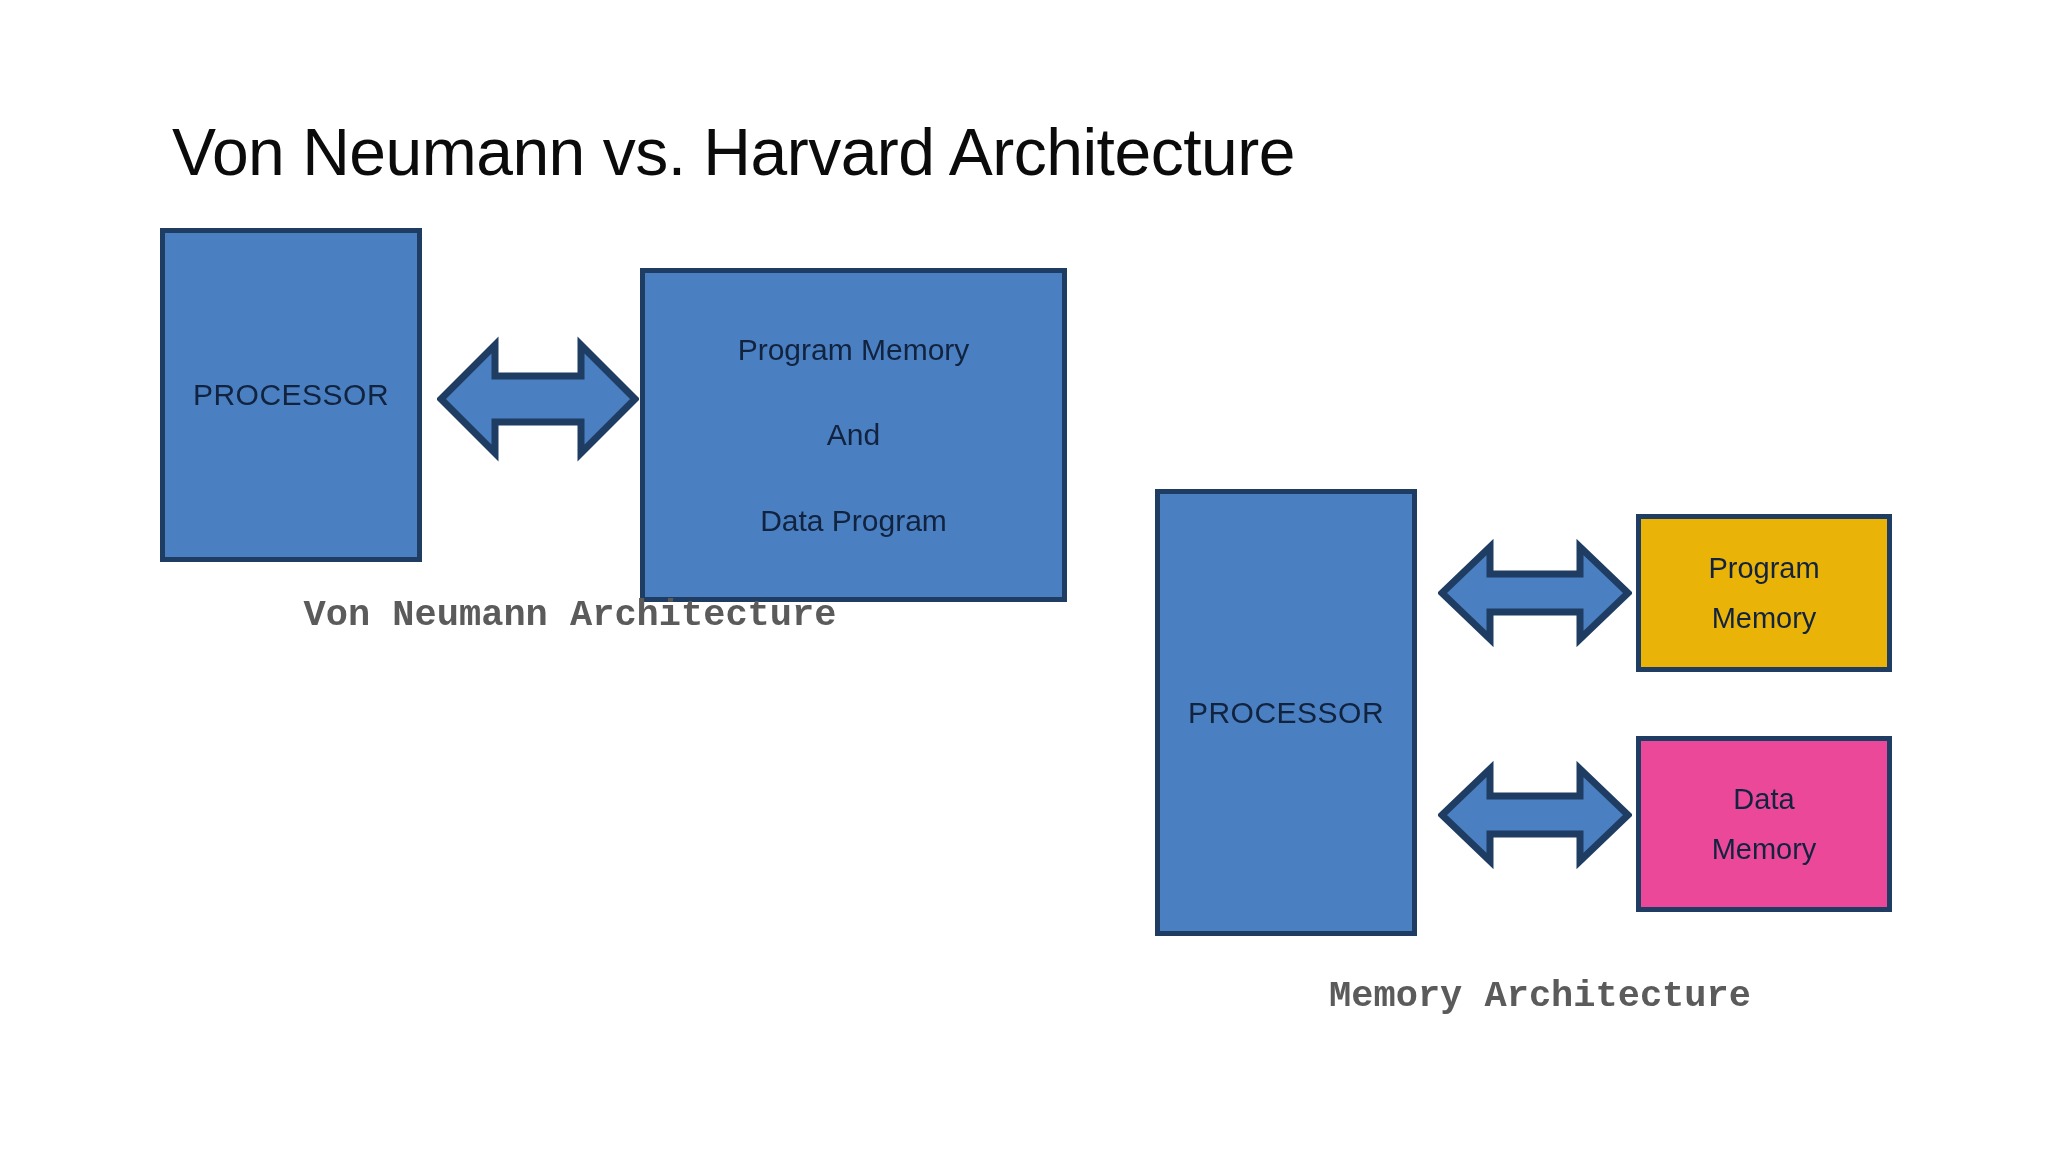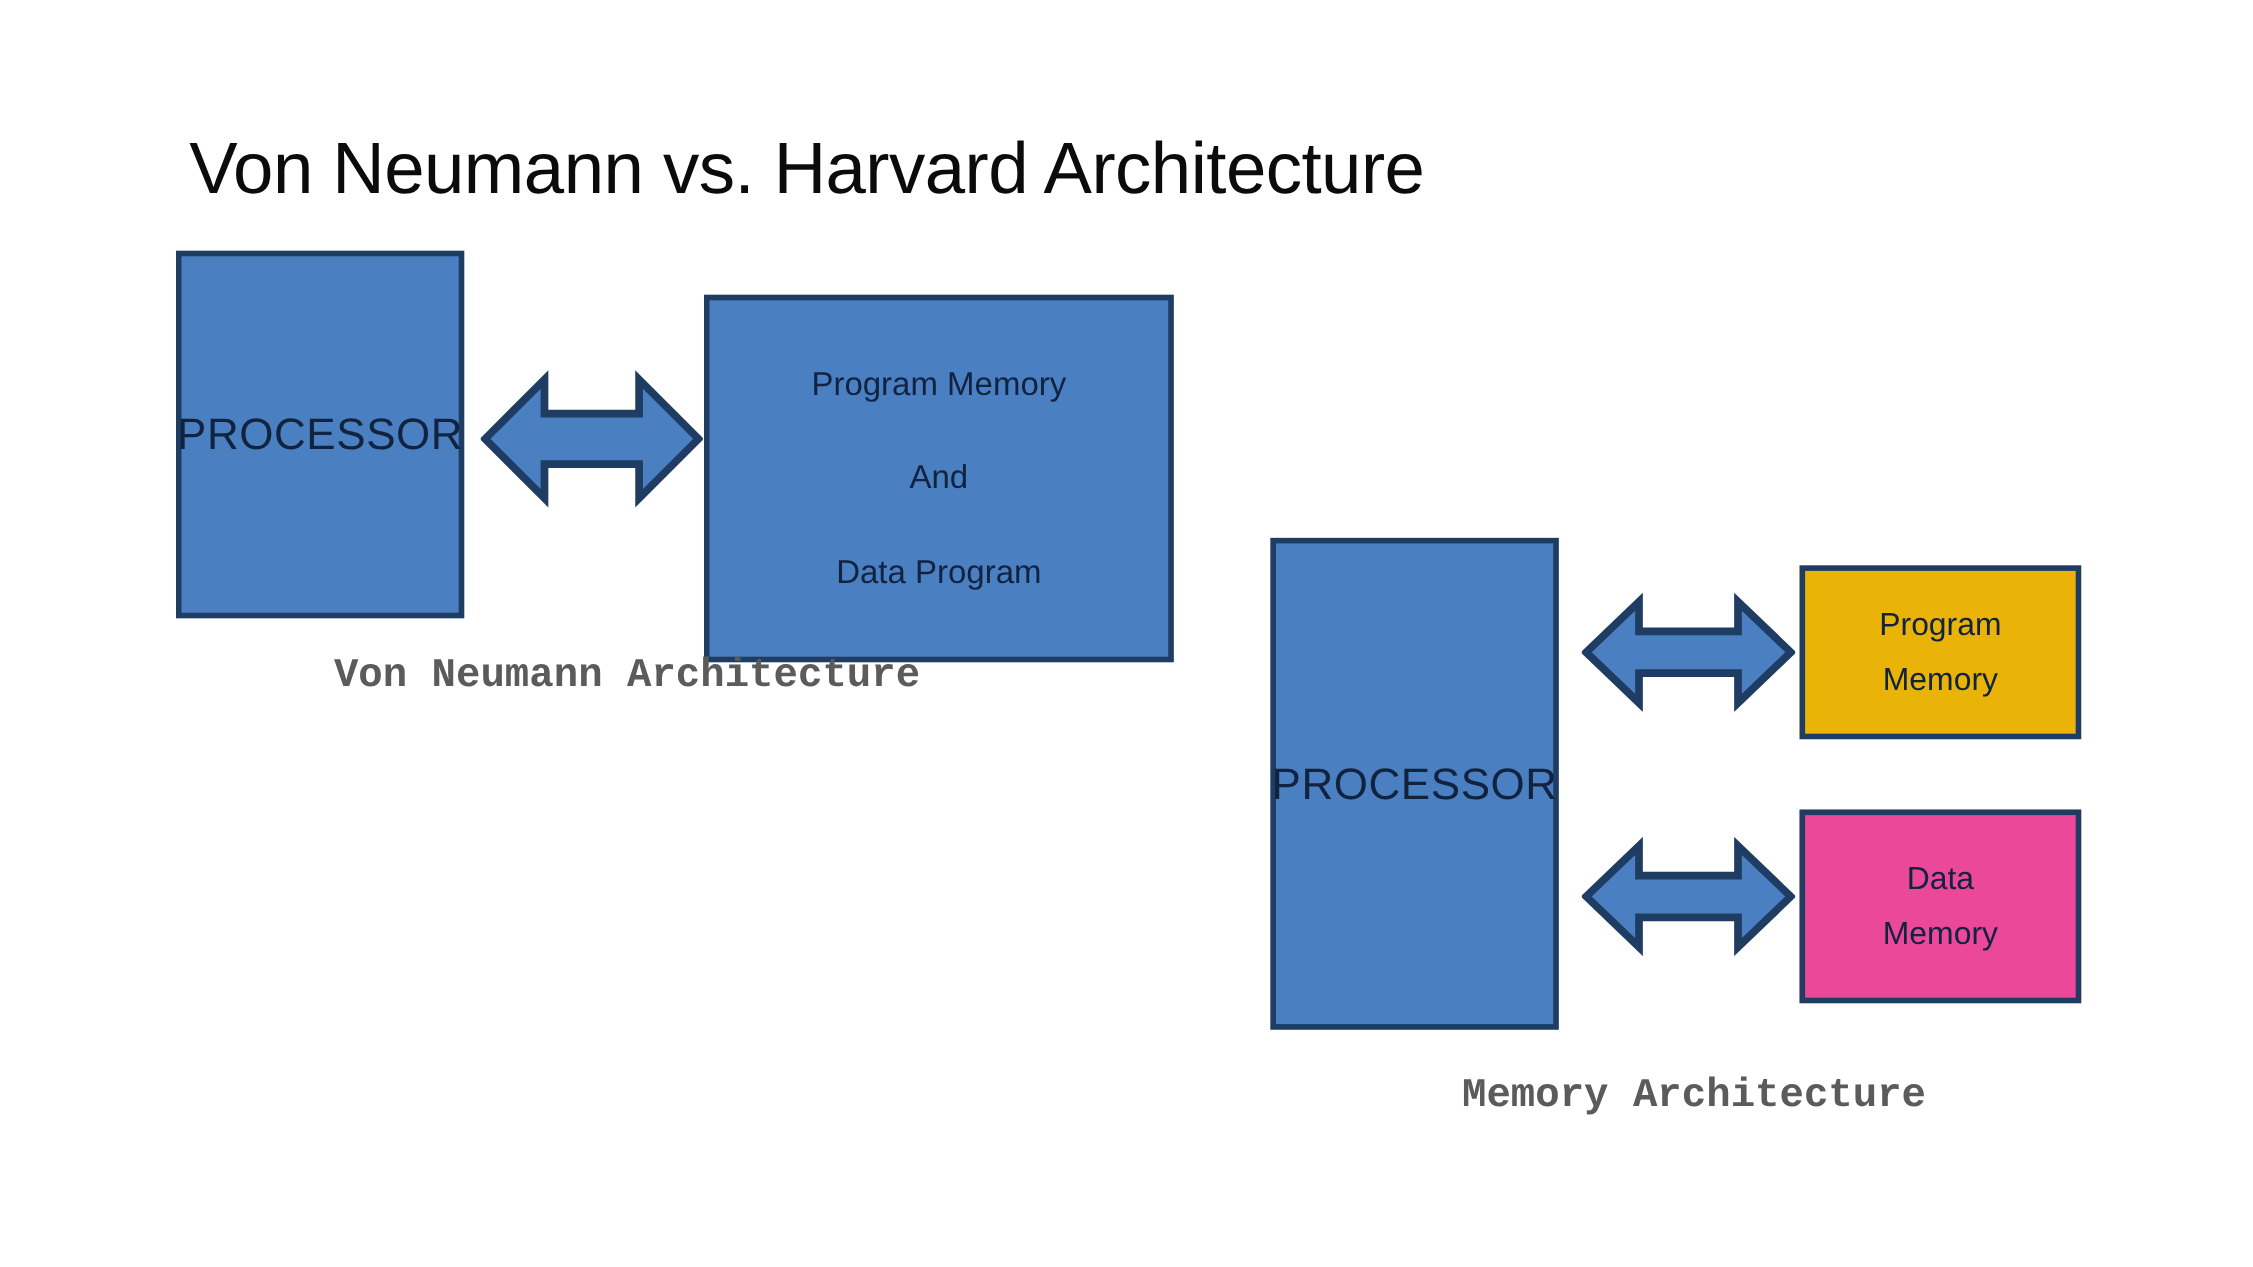--- a/index.html
+++ b/index.html
@@ -43,21 +43,21 @@
     text-align: center;
   }
   .block .line {
     font-size: 30px;
     font-weight: 400;
     line-height: 1.25;
     color: #11233f;
     white-space: nowrap;
   }
   .block.processor .line {
-    font-size: 40px;
+    font-size: 30px;
     letter-spacing: 0.5px;
   }
 
   
   .block.vn-memory .line { margin: 24px 0; }
 
   
   .block.h-memory .line { font-size: 29px; margin: 7px 0; }
 
   

